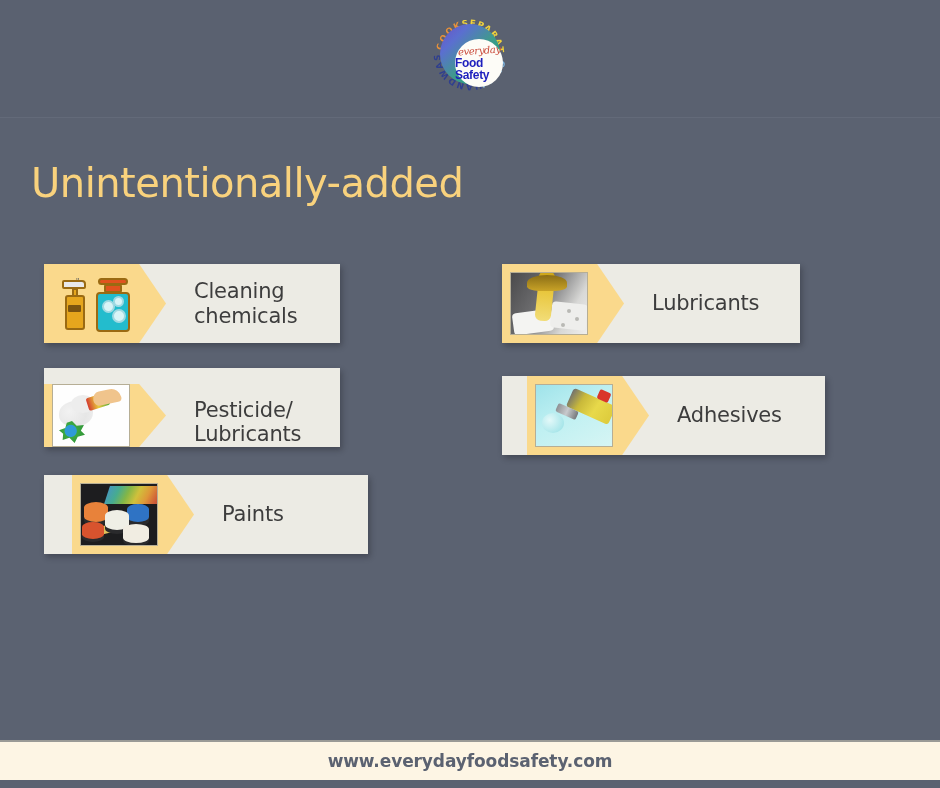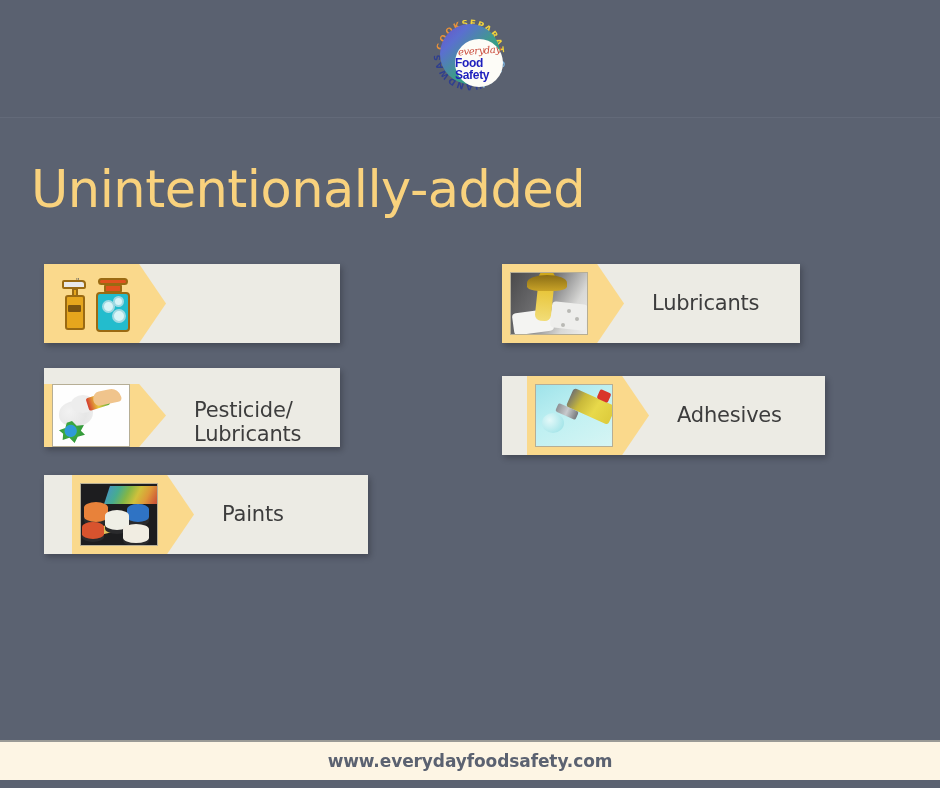--- a/index.html
+++ b/index.html
@@ -75,21 +75,21 @@
     color: #1d1fbd;
     letter-spacing: -0.3px;
   }
 
   
   .title {
     position: absolute;
     left: 31px;
     top: 160px;
     font-family: "DejaVu Sans", sans-serif;
-    font-size: 51px;
+    font-size: 40px;
     font-weight: 400;
     color: #f9d27d;
     letter-spacing: -0.5px;
     white-space: nowrap;
   }
 
   
   .card {
     position: absolute;
     height: 79px;
@@ -439,20 +439,26 @@
         <div class="pump-bottle">
           <div class="pump-body"></div>
           <div class="bub bub1"></div>
           <div class="bub bub2"></div>
           <div class="bub bub3"></div>
           <div class="pump-cap"></div>
           <div class="pump-top"></div>
         </div>
       </div>
     </div>
+    <div class="card-label">
+      <div>
+        <span>Cleaning</span>
+        <span>chemicals</span>
+      </div>
+    </div>
   </div>
 
   <div class="card card-left row-2">
     <div class="card-arrow">
       <div class="card-thumb thumb-pest">
         <div class="pest-cloud"></div>
         <div class="pest-cloud2"></div>
         <div class="pest-can"></div>
         <div class="pest-hand"></div>
         <div class="pest-plant"></div>

